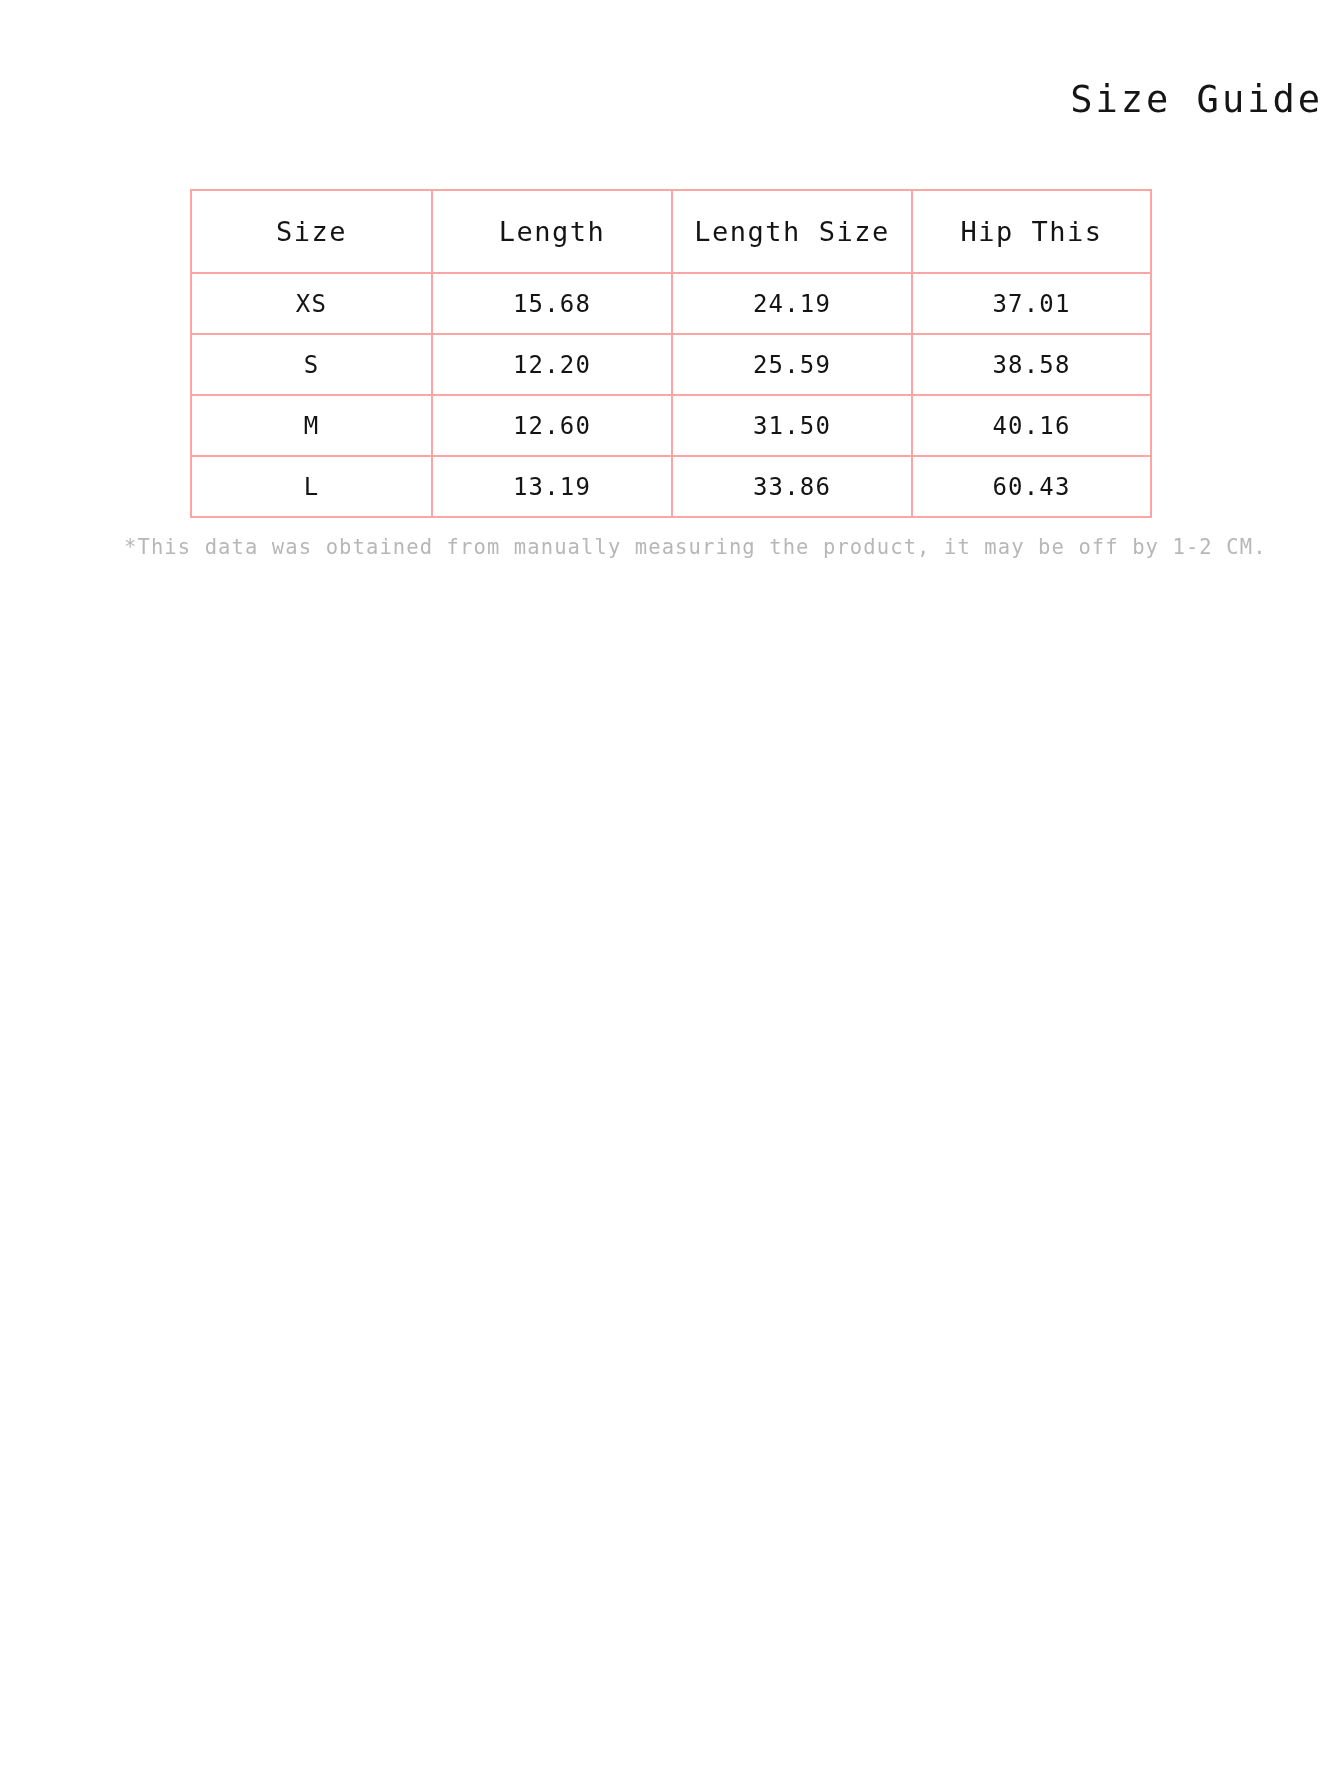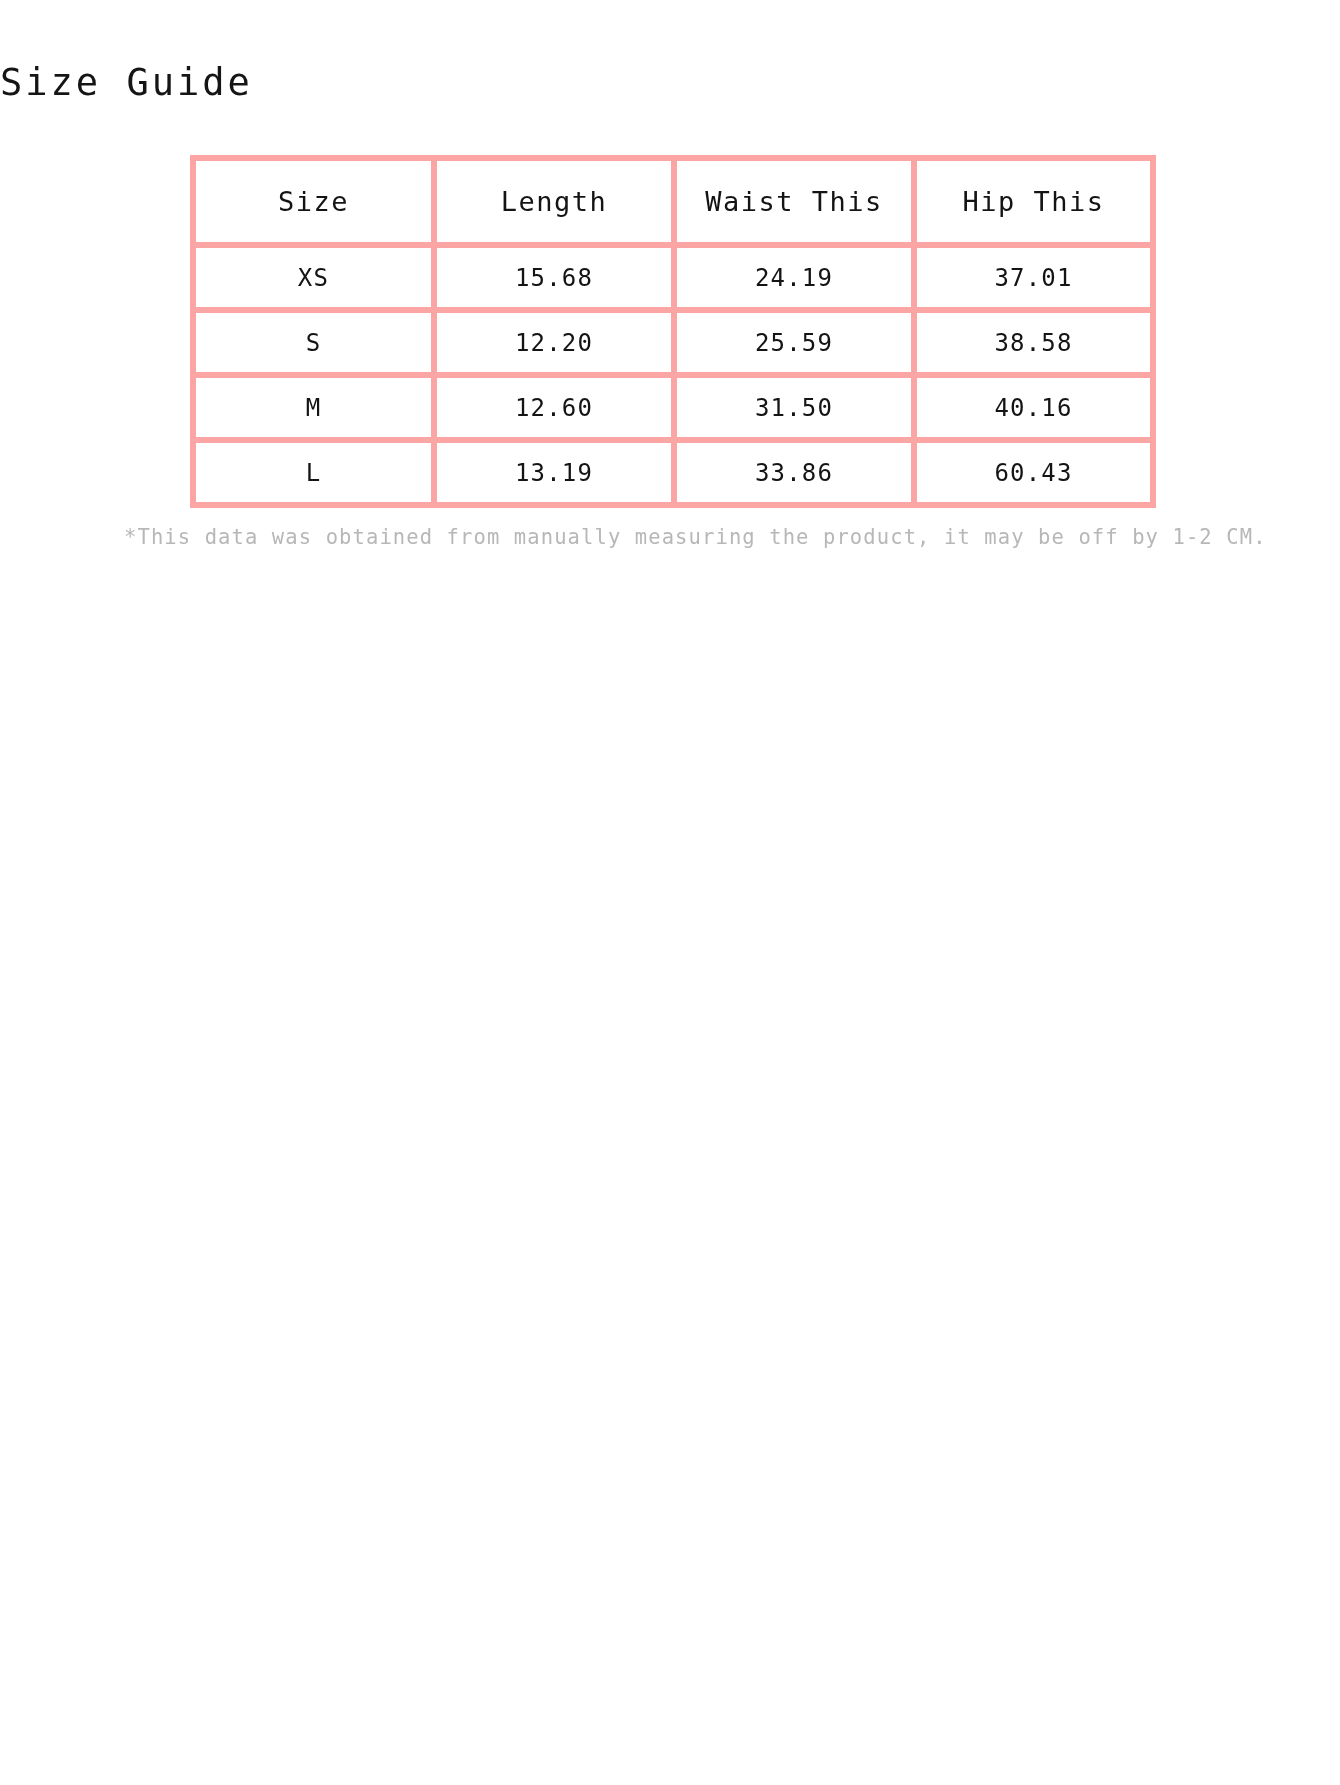--- a/index.html
+++ b/index.html
@@ -18,27 +18,27 @@
 
   .page {
     width: 1340px;
     height: 1785px;
     box-sizing: border-box;
     padding: 0;
     background: #ffffff;
   }
 
   .doc-title {
-    text-align: left;
+    text-align: right;
     font-size: 37px;
     line-height: 1;
     letter-spacing: 3px;
     font-weight: 400;
     color: #151515;
-    margin: 0;
+    margin: 17px;
     padding-top: 64px;
     font-family: "DejaVu Sans Mono", "Liberation Mono", monospace;
   }
 
   .table-wrap {
     width: 960px;
     margin: 0 auto;
     padding-top: 54px;
     box-sizing: border-box;
   }
@@ -46,21 +46,21 @@
   table.size-table {
     border-collapse: collapse;
     width: 960px;
     table-layout: fixed;
     margin: 0 auto;
     background: #ffffff;
   }
 
   table.size-table th,
   table.size-table td {
-    border: 6px solid #fca5a5;
+    border: 2px solid #fca5a5;
     text-align: center;
     vertical-align: middle;
     font-weight: 400;
     color: #141414;
     font-family: "DejaVu Sans Mono", "Liberation Mono", monospace;
     padding: 0;
   }
 
   table.size-table thead th {
     height: 81px;
@@ -105,21 +105,21 @@
       <colgroup>
         <col class="col-size">
         <col class="col-length">
         <col class="col-waist">
         <col class="col-hip">
       </colgroup>
       <thead>
         <tr>
           <th>Size</th>
           <th>Length</th>
-          <th>Waist This</th>
+          <th>Length Size</th>
           <th>Hip This</th>
         </tr>
       </thead>
       <tbody>
         <tr>
           <td>XS</td>
           <td>15.68</td>
           <td>24.19</td>
           <td>37.01</td>
         </tr>

